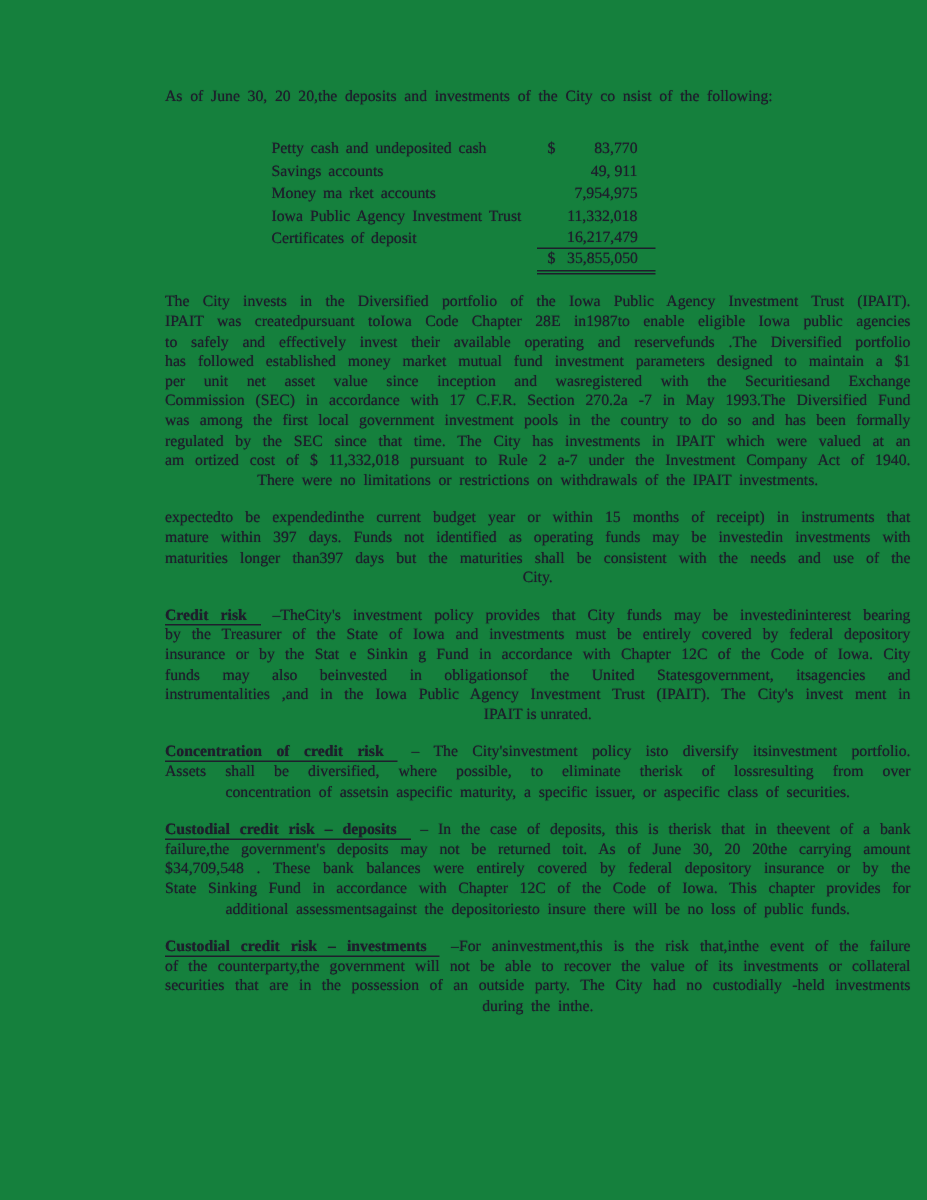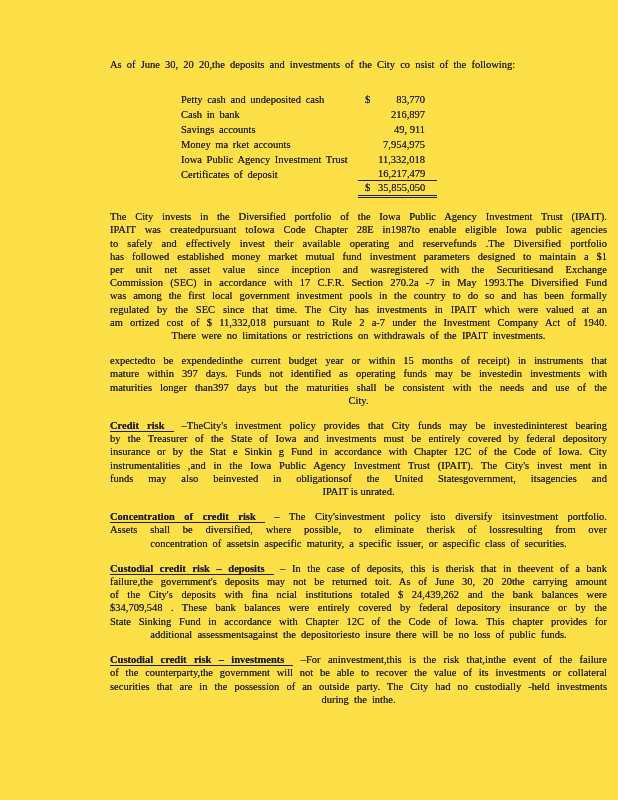--- a/index.html
+++ b/index.html
@@ -1,20 +1,20 @@
 <!DOCTYPE html>
 <html><head>
 <meta charset="utf-8">
 <style>
   html,body { margin:0; padding:0; background:#ffffff; }
   .page {
     position:relative;
     width:618px; height:800px;
     box-sizing:border-box;
-    background:#fde047;
+    background:#15803d;
     color:#1e1e2c;
     font-family:"Liberation Serif", serif;
     font-size:10.5px;
     line-height:13.2px;
     padding:58px 11px 0 110px;
     overflow:hidden;
     text-shadow:0 0 0.55px rgba(30,30,44,0.85);
   }
   .intro { margin:0 0 20px 0; word-spacing:2.5px; }
 
@@ -42,27 +42,20 @@
 <div class="page">
 
   <p class="intro">As of June 30, 20 20,the deposits and investments of the City co nsist of the following:</p>
 
   <div class="dtable">
     <div class="trow">
       <span class="tlabel">Petty cash and undeposited cash</span>
       <span class="tmoney">
           <span class="tdollar">$</span>
           <span class="tamount">83,770</span>
-        </span>
-    </div>
-    <div class="trow">
-      <span class="tlabel">Cash in bank</span>
-      <span class="tmoney">
-          <span class="tdollar"></span>
-          <span class="tamount">216,897</span>
         </span>
     </div>
     <div class="trow">
       <span class="tlabel">Savings accounts</span>
       <span class="tmoney">
           <span class="tdollar"></span>
           <span class="tamount">49, 911</span>
         </span>
     </div>
     <div class="trow">
@@ -115,41 +108,40 @@
     <div class="ll">City.</div>
   </div>
 
   <div class="para">
     <div class="jl">
       <span class="hd">Credit risk</span>
       <span>–TheCity's investment policy provides that City funds may be investedininterest bearing</span>
     </div>
     <div class="jl">by the Treasurer of the State of Iowa and investments must be entirely covered by federal depository</div>
     <div class="jl">insurance or by the Stat e Sinkin g Fund in accordance with Chapter 12C of the Code of Iowa. City</div>
+    <div class="jl">funds may also beinvested in obligationsof the United Statesgovernment, itsagencies and</div>
     <div class="jl">instrumentalities ,and in the Iowa Public Agency Investment Trust (IPAIT). The City's invest ment in</div>
-    <div class="jl">funds may also beinvested in obligationsof the United Statesgovernment, itsagencies and</div>
     <div class="ll">IPAIT is unrated.</div>
   </div>
 
   <div class="para">
     <div class="jl">
       <span class="hd">Concentration of credit risk</span>
       <span>– The City'sinvestment policy isto diversify itsinvestment portfolio.</span>
     </div>
     <div class="jl">Assets shall be diversified, where possible, to eliminate therisk of lossresulting from over</div>
     <div class="ll ws">concentration of assetsin aspecific maturity, a specific issuer, or aspecific class of securities.</div>
   </div>
 
   <div class="para">
     <div class="jl">
       <span class="hd">Custodial credit risk – deposits</span>
       <span>– In the case of deposits, this is therisk that in theevent of a bank</span>
     </div>
     <div class="jl">failure,the government's deposits may not be returned toit. As of June 30, 20 20the carrying amount</div>
-    <div class="jl">of the City's deposits with fina ncial institutions totaled $ 24,439,262 and the bank balances were</div>
     <div class="jl">$34,709,548 . These bank balances were entirely covered by federal depository insurance or by the</div>
     <div class="jl">State Sinking Fund in accordance with Chapter 12C of the Code of Iowa. This chapter provides for</div>
     <div class="ll ws">additional assessmentsagainst the depositoriesto insure there will be no loss of public funds.</div>
   </div>
 
   <div class="para">
     <div class="jl">
       <span class="hd">Custodial credit risk – investments</span>
       <span>–For aninvestment,this is the risk that,inthe event of the failure</span>
     </div>

